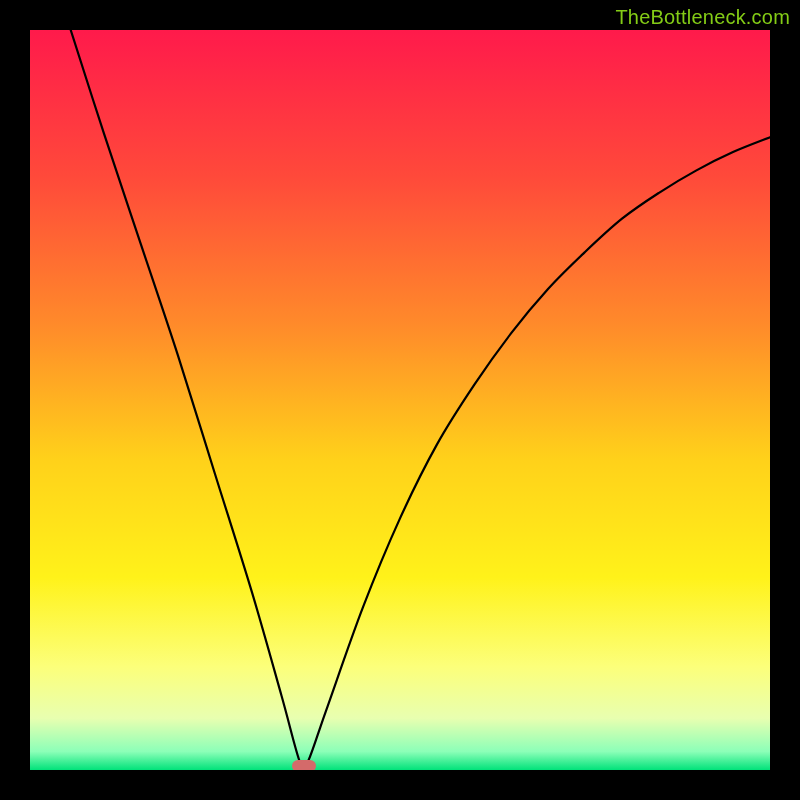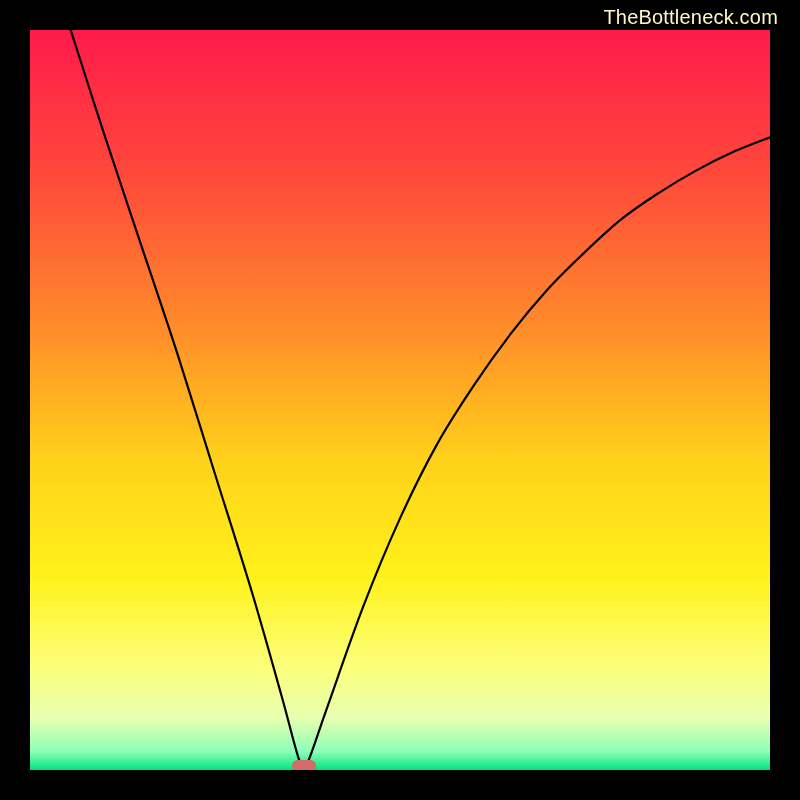--- a/index.html
+++ b/index.html
@@ -28,22 +28,22 @@
     overflow: hidden;
   }
   .gradient-bg {
     position: absolute;
     left: 0; top: 0;
     width: 100%; height: 100%;
   }
   .watermark {
     position: absolute;
     top: 6px;
-    right: 22px;
-    color: #fef9c3;
+    right: 10px;
+    color: #84cc16;
     font-size: 20px;
     font-weight: 500;
     letter-spacing: 0.2px;
   }
   .marker {
     position: absolute;
     width: 24px;
     height: 12px;
     border-radius: 6px;
     transform: translate(-50%, -50%);

